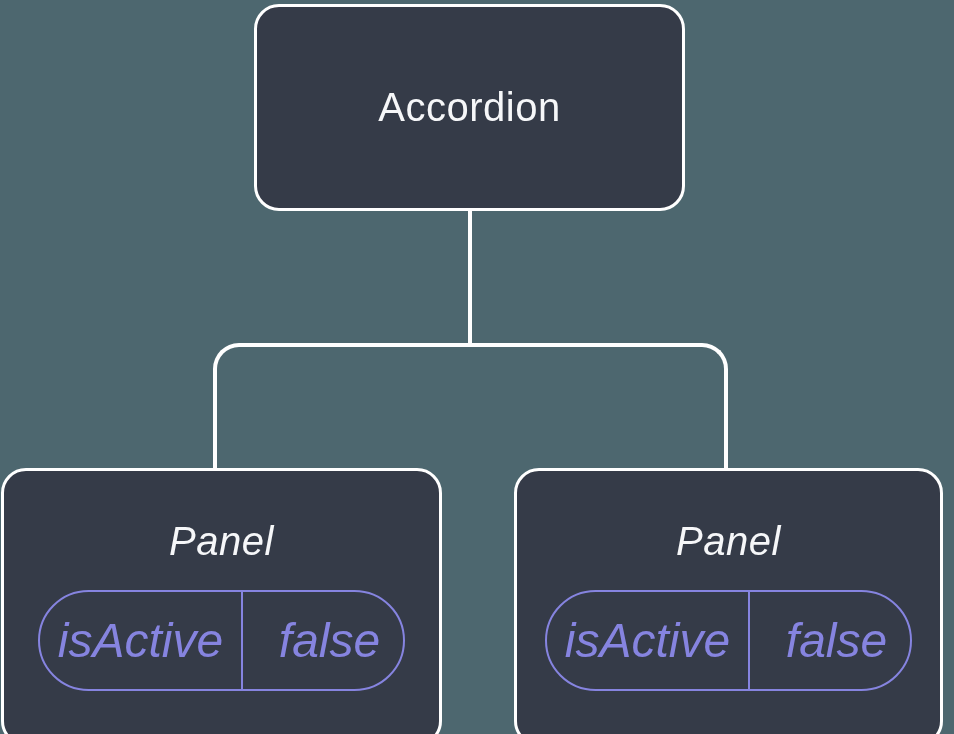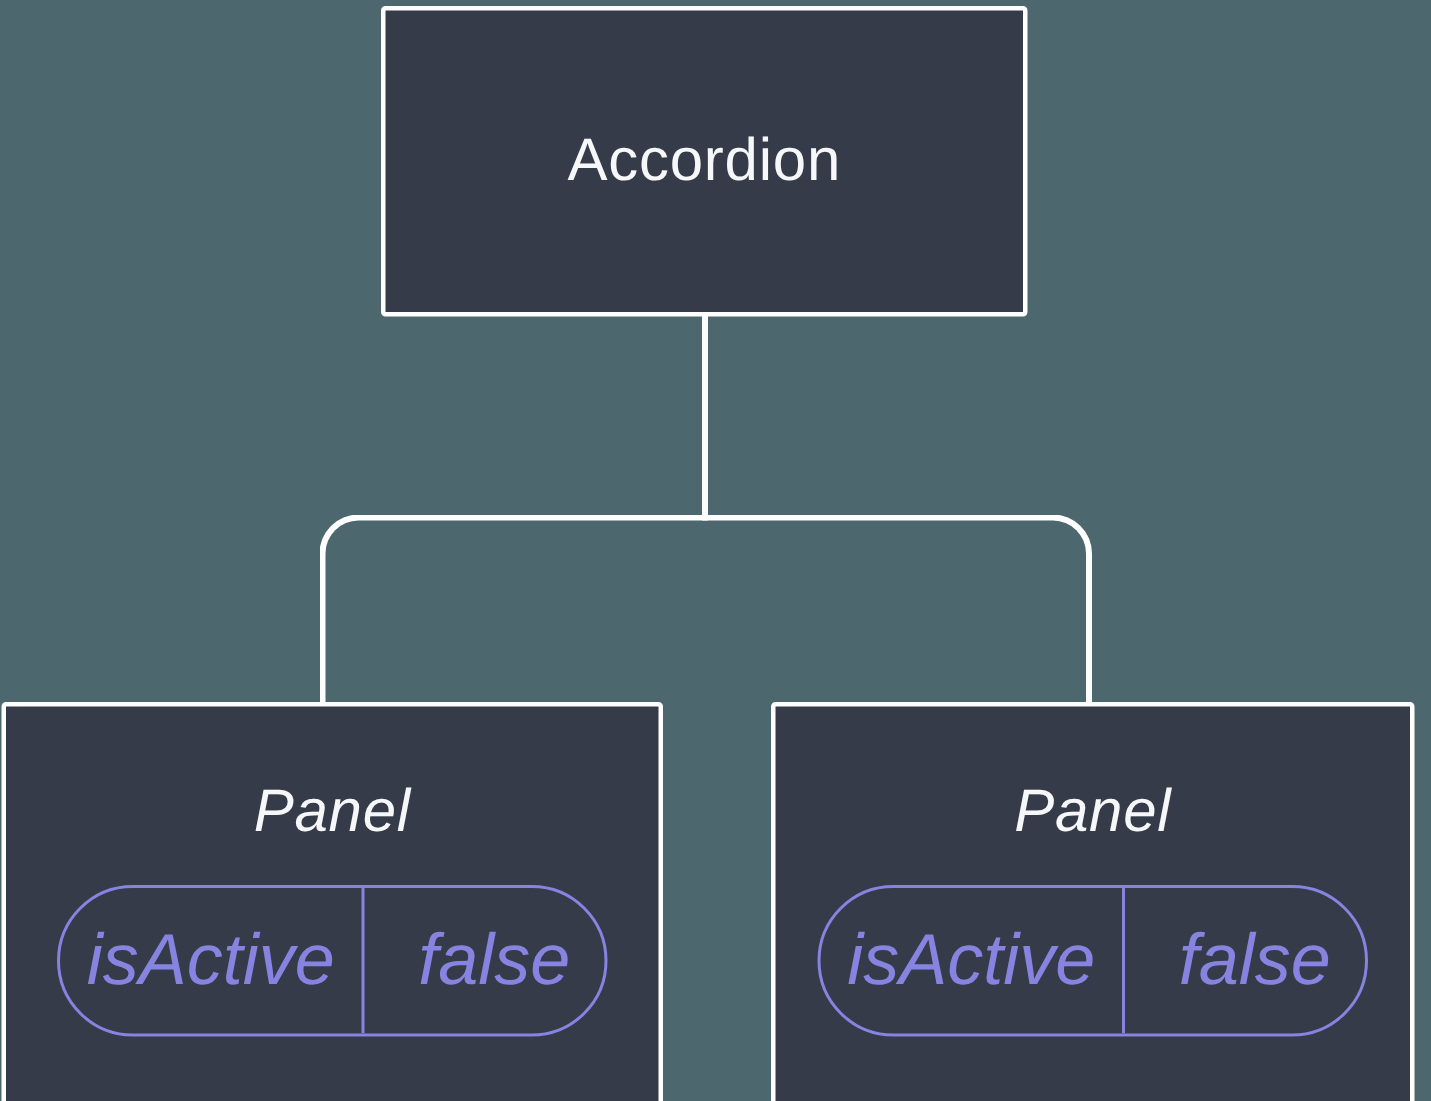--- a/index.html
+++ b/index.html
@@ -18,21 +18,21 @@
   }
   .canvas {
     position: relative;
     width: 954px; height: 734px;
     background: var(--color-background, #4D676F);
   }
   .node {
     position: absolute;
     background: var(--color-node_fill, #353B48);
     border: 3px solid var(--color-node_border, #FFFFFF);
-    border-radius: 3px;
+    border-radius: 25px;
     color: var(--color-label, #F6F7F9);
   }
   .node-root {
     left: 254px; top: 4px;
     width: 431px; height: 207px;
     display: flex; align-items: center; justify-content: center;
   }
   .node-label {
     font-size: 40px;
     font-weight: 500;

